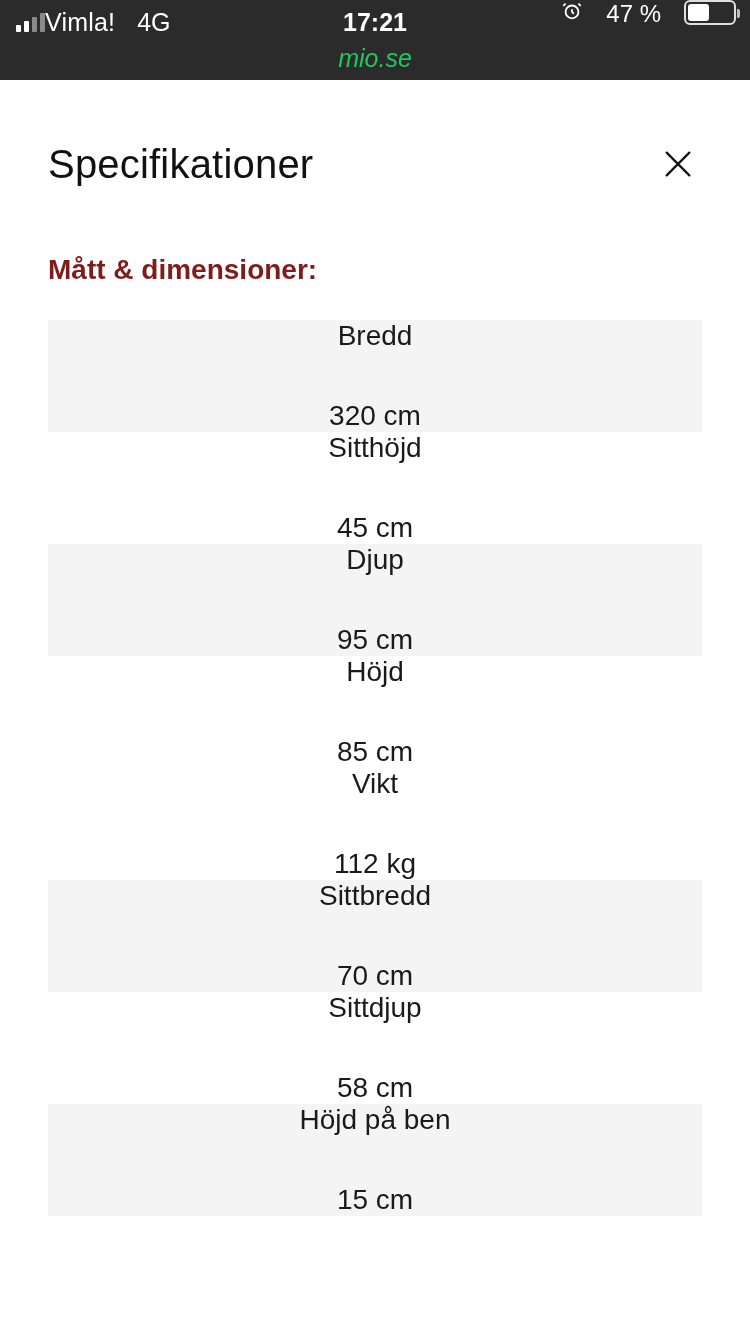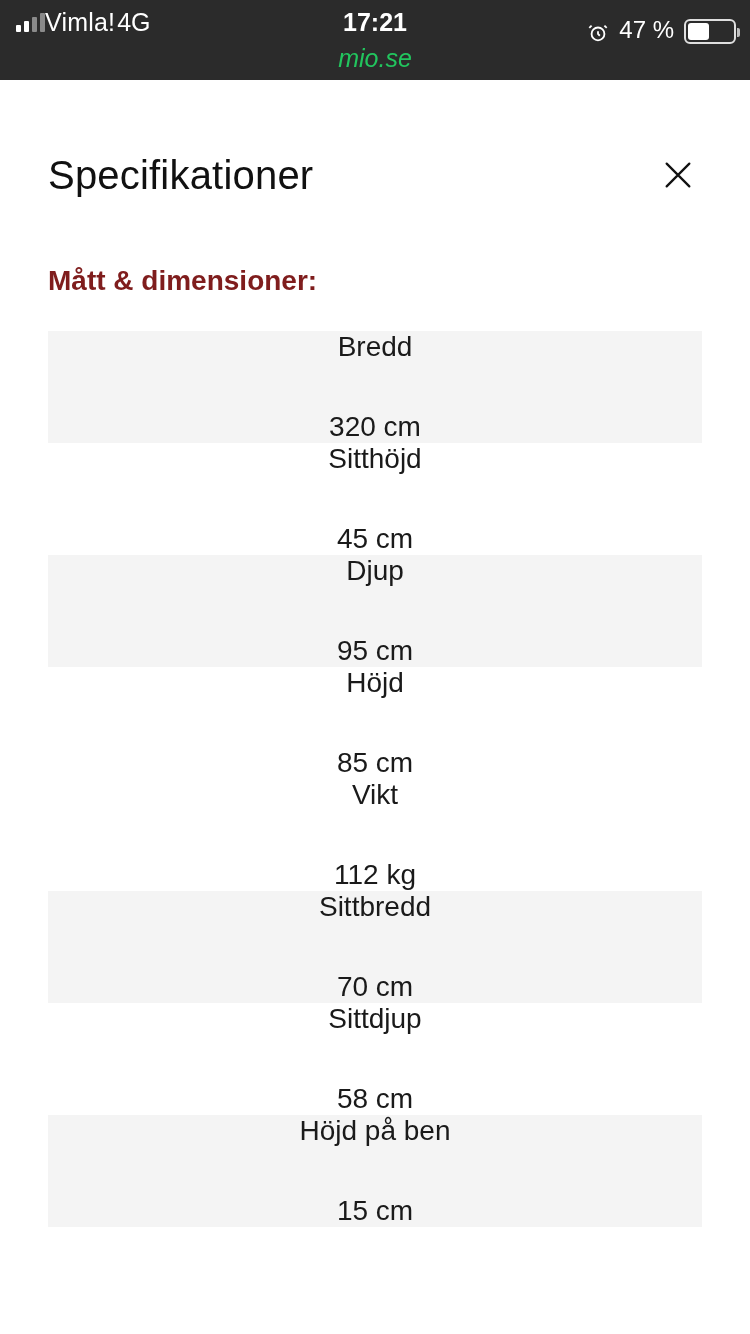--- a/index.html
+++ b/index.html
@@ -43,42 +43,42 @@
     display: block;
     width: 5px;
     background: #ffffff;
     border-radius: 1px;
   }
   .signal i.b1 { height: 7px; }
   .signal i.b2 { height: 11px; }
   .signal i.b3 { height: 15px; opacity: .45; }
   .signal i.b4 { height: 19px; opacity: .45; }
   .carrier { font-size: 25px; letter-spacing: .2px; }
-  .network { font-size: 25px; margin-left: 2px; }
+  .network { font-size: 25px; margin-left: 22px; }
 
   .sb-center {
     position: absolute;
     left: 0; right: 0;
     top: 0;
     height: 44px;
     display: flex;
     align-items: center;
     justify-content: center;
     font-size: 25px;
     font-weight: bold;
   }
 
   .sb-right {
     position: absolute;
     right: 14px;
     top: 0;
     height: 44px;
     display: flex;
-    align-items: flex-end;
-    gap: 10px;
+    align-items: flex-start;
+    gap: 23px;
   }
   .alarm-icon { width: 22px; height: 22px; position: relative; }
   .alarm-icon svg { display: block; }
   .battery-text { font-size: 24px; }
   .battery {
     width: 52px; height: 25px;
     border: 2px solid rgba(255,255,255,.85);
     border-radius: 6px;
     position: relative;
     display: flex;
@@ -108,21 +108,21 @@
     font-size: 25px;
     color: #22c55e;
     font-style: italic;
   }
 
   
   .sheet {
     background: #ffffff;
     width: 750px;
     height: 1254px;
-    padding: 11px 48px;
+    padding: 0 48px;
     position: relative;
   }
   .sheet-header {
     height: 128px;
     display: flex;
     align-items: center;
     justify-content: space-between;
     padding-top: 40px;
   }
   .sheet-title {

